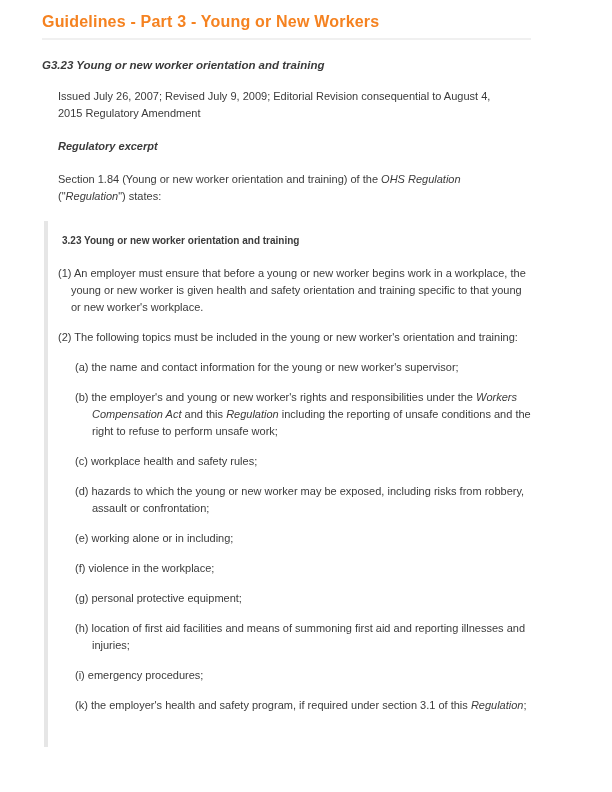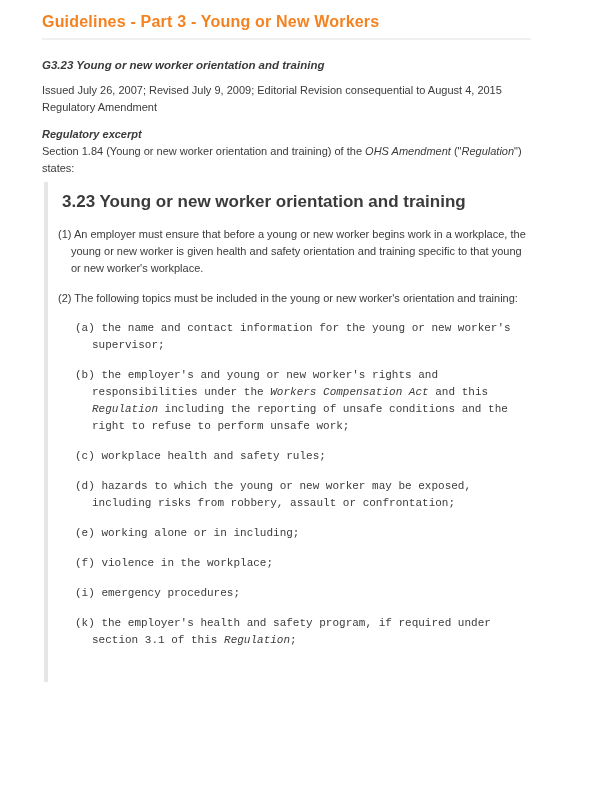--- a/index.html
+++ b/index.html
@@ -39,73 +39,75 @@
   }
   .divider{
     height:2px;background:var(--divider);border:none;margin:0;width:489px;
   }
   h2.guideline-heading{
     margin:19px 0 10px 0;
     font-size:11.5px;line-height:13px;
     font-weight:bold;font-style:italic;
     color:var(--text);
   }
-  p{margin:0;font-size:11px;line-height:17px;}
+  p{margin:16px;font-size:11px;line-height:17px;}
   p.issued{margin-bottom:10px;}
   p.excerpt-label{font-weight:bold;font-style:italic;}
   blockquote.reg-excerpt{
     margin:5px 0 0 2px;
     border-left:4px solid var(--quote-bar);
     padding:13px 0 20px 10px;
   }
   h3.excerpt-heading{
     margin:0 0 17px 4px;
-    font-size:17px;line-height:14px;font-weight:bold;
+    font-size:10px;line-height:14px;font-weight:bold;
     color:var(--text);
   }
   .ex-item{
     font-size:11px;line-height:17px;
     margin-bottom:13px;
   }
   .ex-item.lvl1{
     padding-left:13px;text-indent:-13px;
   }
   .ex-item.lvl2{
     margin-left:17px;
-    padding-left:17px;text-indent:-17px;font-family:Liberation Mono, monospace;
+    padding-left:17px;text-indent:-17px;
   }
   i{font-style:italic;}
 </style>
 </head>
 <body>
 
 <div class="content">
 
   <h1 class="page-title">Guidelines - Part 3 - Young or New Workers</h1>
 
 
   <div class="divider"></div>
 
   <h2 class="guideline-heading">G3.23 Young or new worker orientation and training</h2>
 
   <p class="issued">Issued July 26, 2007; Revised July 9, 2009; Editorial Revision consequential to August 4, 2015 Regulatory Amendment</p>
 
   <p class="excerpt-label">Regulatory excerpt</p>
 
-  <p class="intro"><span>Section 1.84 (Young or new worker orientation and training) of the </span><i>OHS Amendment</i><span> ("</span><i>Regulation</i><span>") states:</span></p>
+  <p class="intro"><span>Section 1.84 (Young or new worker orientation and training) of the </span><i>OHS Regulation</i><span> ("</span><i>Regulation</i><span>") states:</span></p>
 
   <blockquote class="reg-excerpt">
     <h3 class="excerpt-heading">3.23 Young or new worker orientation and training</h3>
     <div>
         <div class="ex-item lvl1"><span>(1) </span><span>An employer must ensure that before a young or new worker begins work in a workplace, the young or new worker is given health and safety orientation and training specific to that young or new worker's workplace.</span></div>
         <div class="ex-item lvl1"><span>(2) </span><span>The following topics must be included in the young or new worker's orientation and training:</span></div>
         <div class="ex-item lvl2"><span>(a) </span><span>the name and contact information for the young or new worker's supervisor;</span></div>
         <div class="ex-item lvl2"><span>(b) </span><span>the employer's and young or new worker's rights and responsibilities under the </span><i>Workers Compensation Act</i><span> and this </span><i>Regulation</i><span> including the reporting of unsafe conditions and the right to refuse to perform unsafe work;</span></div>
         <div class="ex-item lvl2"><span>(c) </span><span>workplace health and safety rules;</span></div>
         <div class="ex-item lvl2"><span>(d) </span><span>hazards to which the young or new worker may be exposed, including risks from robbery, assault or confrontation;</span></div>
         <div class="ex-item lvl2"><span>(e) </span><span>working alone or in including;</span></div>
         <div class="ex-item lvl2"><span>(f) </span><span>violence in the workplace;</span></div>
+        <div class="ex-item lvl2"><span>(g) </span><span>personal protective equipment;</span></div>
+        <div class="ex-item lvl2"><span>(h) </span><span>location of first aid facilities and means of summoning first aid and reporting illnesses and injuries;</span></div>
         <div class="ex-item lvl2"><span>(i) </span><span>emergency procedures;</span></div>
         <div class="ex-item lvl2"><span>(k) </span><span>the employer's health and safety program, if required under section 3.1 of this </span><i>Regulation</i><span>;</span></div>
       </div>
   </blockquote>
 
 </div>
 
 </body></html>

